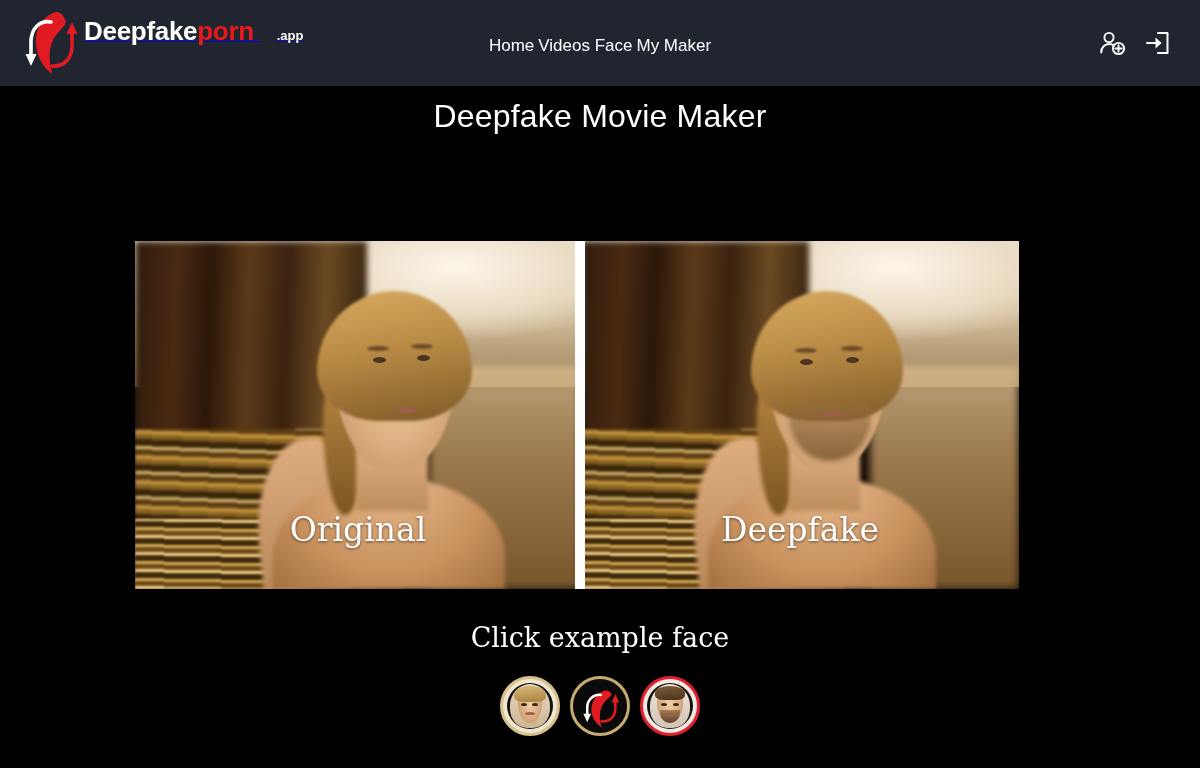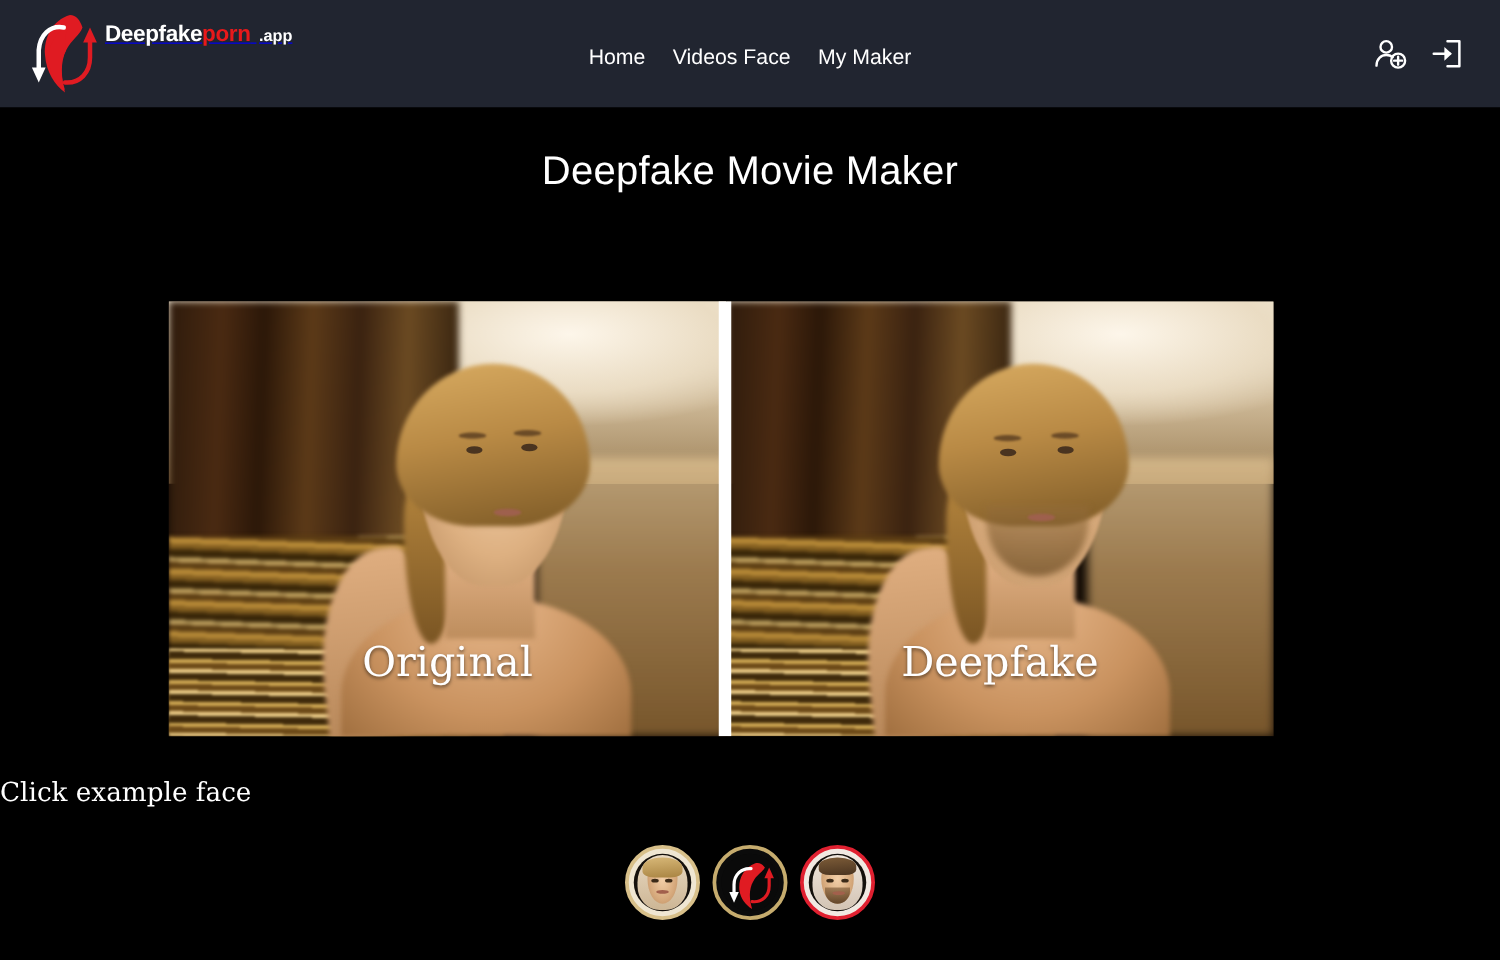--- a/index.html
+++ b/index.html
@@ -14,38 +14,38 @@
   .header {
     position:relative;
     width:1200px; height:86px;
     background:#212530;
     display:flex; align-items:center;
   }
 
   .brand { position:absolute; left:22px; top:4px; display:flex; align-items:flex-start; height:78px; }
   .brand-mark { width:58px; height:74px; position:relative; flex:0 0 auto; }
   .brand-text { position:relative; margin-left:4px; padding-top:14px; }
-  .brand-main { font-size:18px; font-weight:bold; line-height:1; letter-spacing:-0.3px; white-space:nowrap; }
+  .brand-main { font-size:26px; font-weight:bold; line-height:1; letter-spacing:-0.3px; white-space:nowrap; }
   .brand-main .w { color:#ffffff; }
   .brand-main .r { color:#e8191b; }
-  .brand-sub { color:#ffffff; font-size:13px; font-weight:bold; line-height:1; margin-top:4px; margin-left:2px; }
-
-  .nav { position:absolute; left:0; right:0; top:0; height:91px; display:flex; align-items:center; justify-content:center; gap:22px; }
+  .brand-sub { color:#ffffff; font-size:13px; font-weight:bold; line-height:1; margin-top:4px; margin-left:16px; }
+
+  .nav { position:absolute; left:0; right:0; top:0; height:91px; display:flex; align-items:center; justify-content:center; gap:4px; }
   .nav a { color:#ffffff; font-size:17px; text-decoration:none; white-space:nowrap; }
 
   .header-actions { position:absolute; right:28px; top:0; height:86px; display:flex; align-items:center; gap:14px; }
   .hicon { width:30px; height:30px; display:block; cursor:pointer; }
 
   
   .main { width:1200px; height:682px; background:#000; position:relative; }
 
   .page-title {
     text-align:center; color:#ffffff;
     font-size:32px; font-weight:400;
-    padding-top:32px; letter-spacing:0.2px;
+    padding-top:12px; letter-spacing:0.2px;
   }
 
   
   .video-wrap {
     position:absolute; left:135px; top:155px;
     width:884px; height:348px;
     display:flex; overflow:hidden; background:#120b05;
   }
   .vpane { position:relative; overflow:hidden; }
   .vpane.left  { width:446px; }
@@ -136,21 +136,21 @@
     position:absolute; bottom:40px; left:0; right:0;
     text-align:center; color:#ffffff;
     font-size:33px; font-weight:400;
     font-family:"DejaVu Serif", serif;
     z-index:5; text-shadow:0 1px 3px rgba(0,0,0,.55);
   }
 
   
   .picker-title {
     position:absolute; left:0; right:0; top:536px;
-    text-align:left; color:#ffffff; font-size:21px;
+    text-align:center; color:#ffffff; font-size:27px;
     font-family:"DejaVu Serif", serif;
   }
   .faces { position:absolute; left:0; right:0; top:590px; display:flex; justify-content:center; gap:10px; }
   .face {
     width:60px; height:60px; border-radius:50%;
     overflow:hidden; position:relative; cursor:pointer;
     box-sizing:border-box;
   }
   .face .inner { position:absolute; inset:4px; border-radius:50%; overflow:hidden; background:#14100c; }
 

